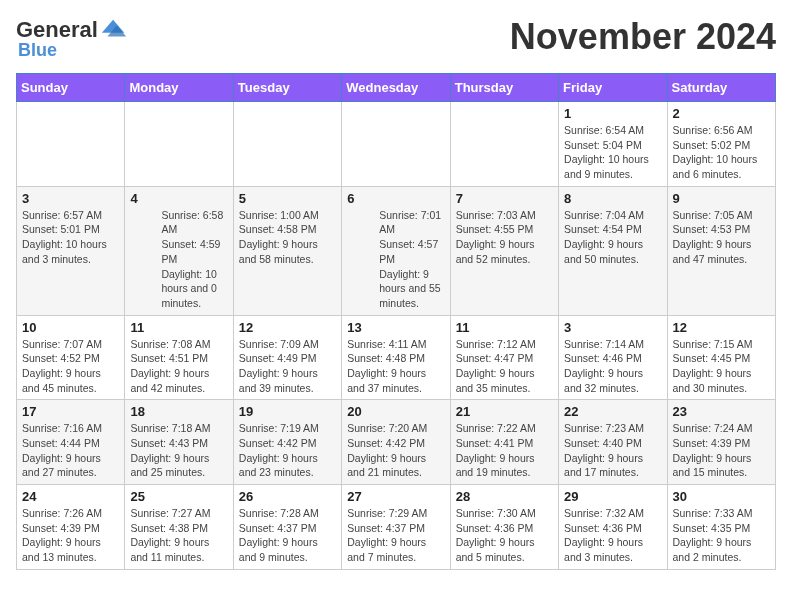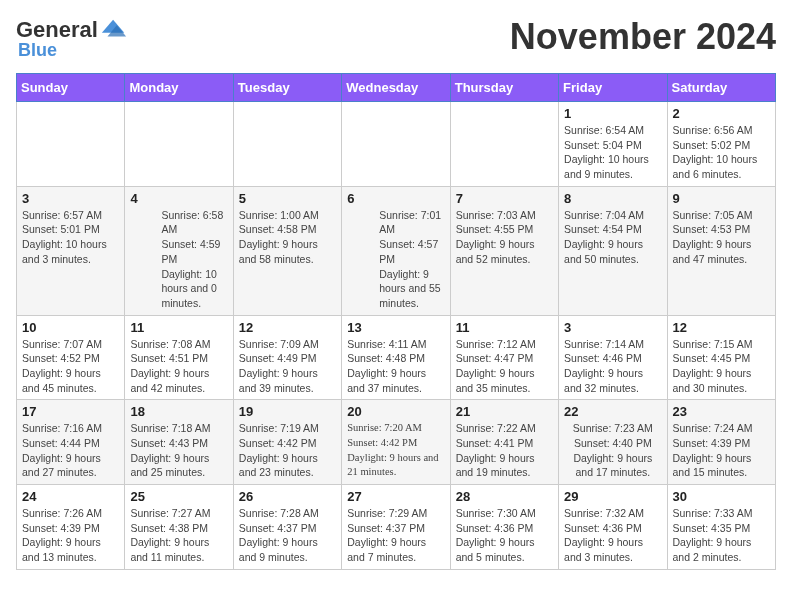--- a/index.html
+++ b/index.html
@@ -241,33 +241,33 @@
 Daylight: 9 hours and 25 minutes.</div>
         </td>
         <td>
           <span class="day-number">19</span>
           <div class="day-info" style="white-space: pre-line;">Sunrise: 7:19 AM
 Sunset: 4:42 PM
 Daylight: 9 hours and 23 minutes.</div>
         </td>
         <td>
           <span class="day-number">20</span>
-          <div class="day-info" style="white-space: pre-line; font-family: Liberation Serif, serif;">Sunrise: 7:20 AM
+          <div class="day-info" style="white-space: pre-line;">Sunrise: 7:20 AM
 Sunset: 4:42 PM
 Daylight: 9 hours and 21 minutes.</div>
         </td>
         <td>
           <span class="day-number">21</span>
           <div class="day-info" style="white-space: pre-line;">Sunrise: 7:22 AM
 Sunset: 4:41 PM
 Daylight: 9 hours and 19 minutes.</div>
         </td>
         <td>
           <span class="day-number">22</span>
-          <div class="day-info" style="white-space: pre-line; text-align: center;">Sunrise: 7:23 AM
+          <div class="day-info" style="white-space: pre-line;">Sunrise: 7:23 AM
 Sunset: 4:40 PM
 Daylight: 9 hours and 17 minutes.</div>
         </td>
         <td>
           <span class="day-number">23</span>
           <div class="day-info" style="white-space: pre-line;">Sunrise: 7:24 AM
 Sunset: 4:39 PM
 Daylight: 9 hours and 15 minutes.</div>
         </td>
       </tr>

